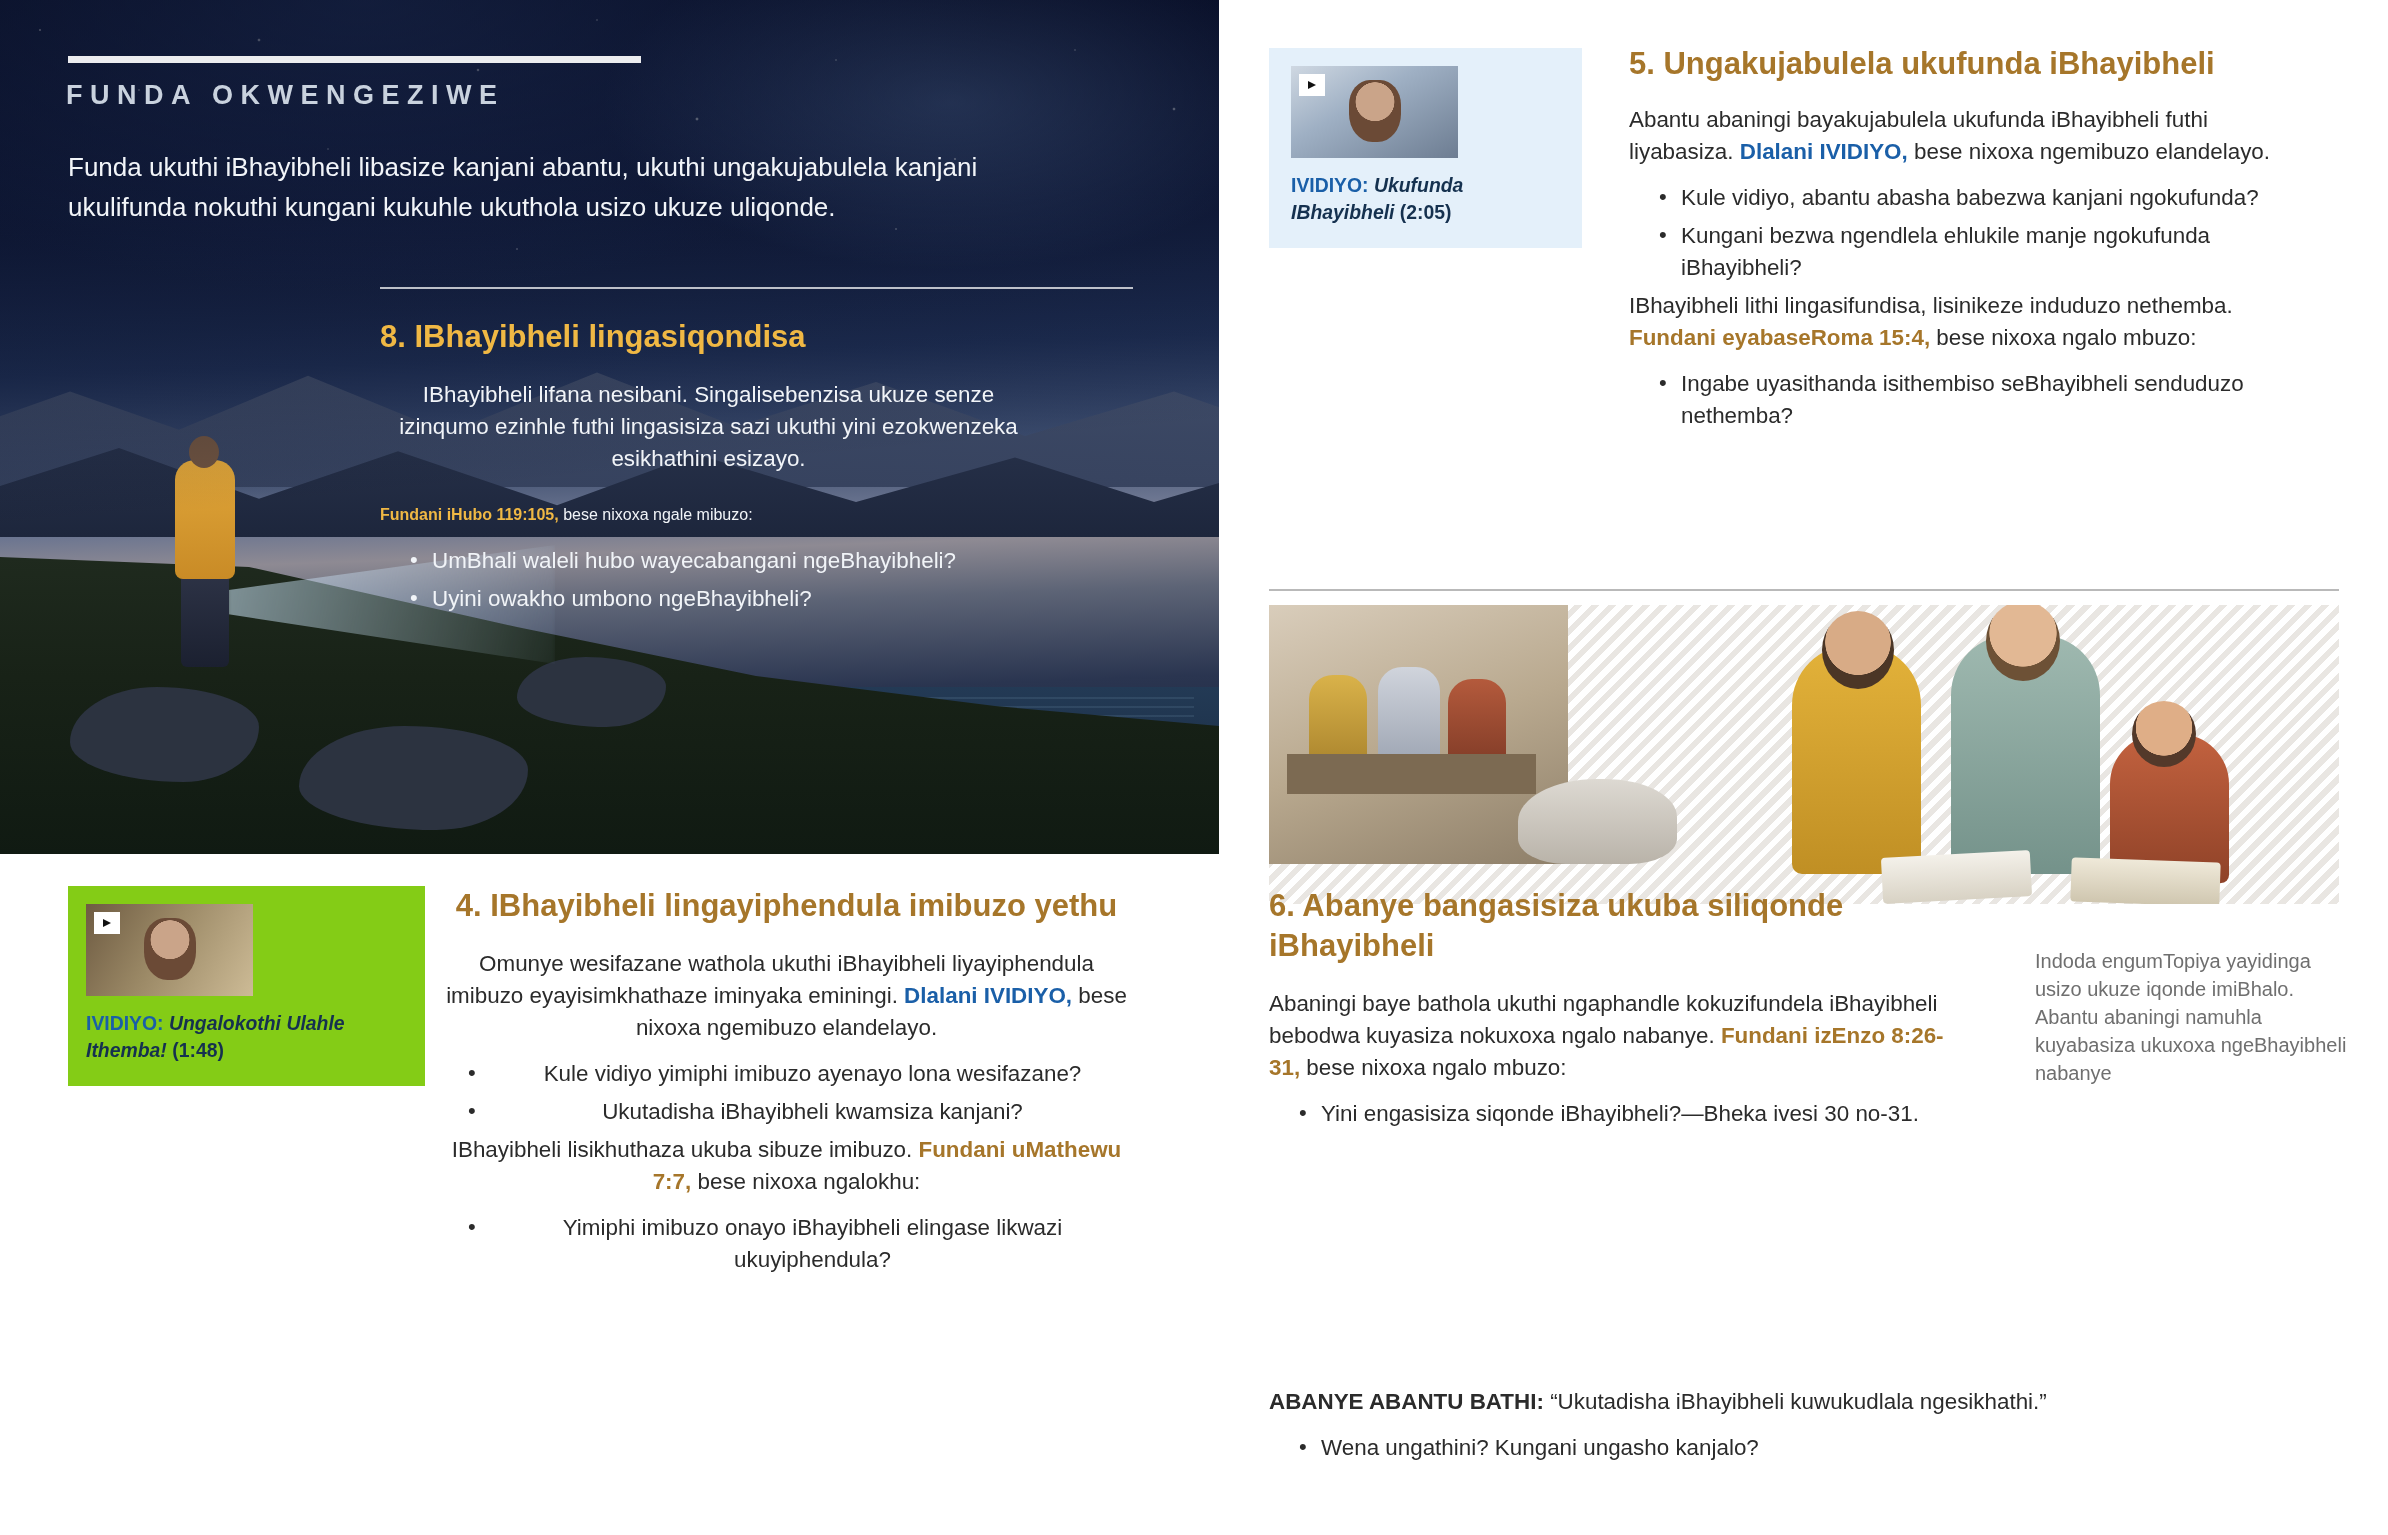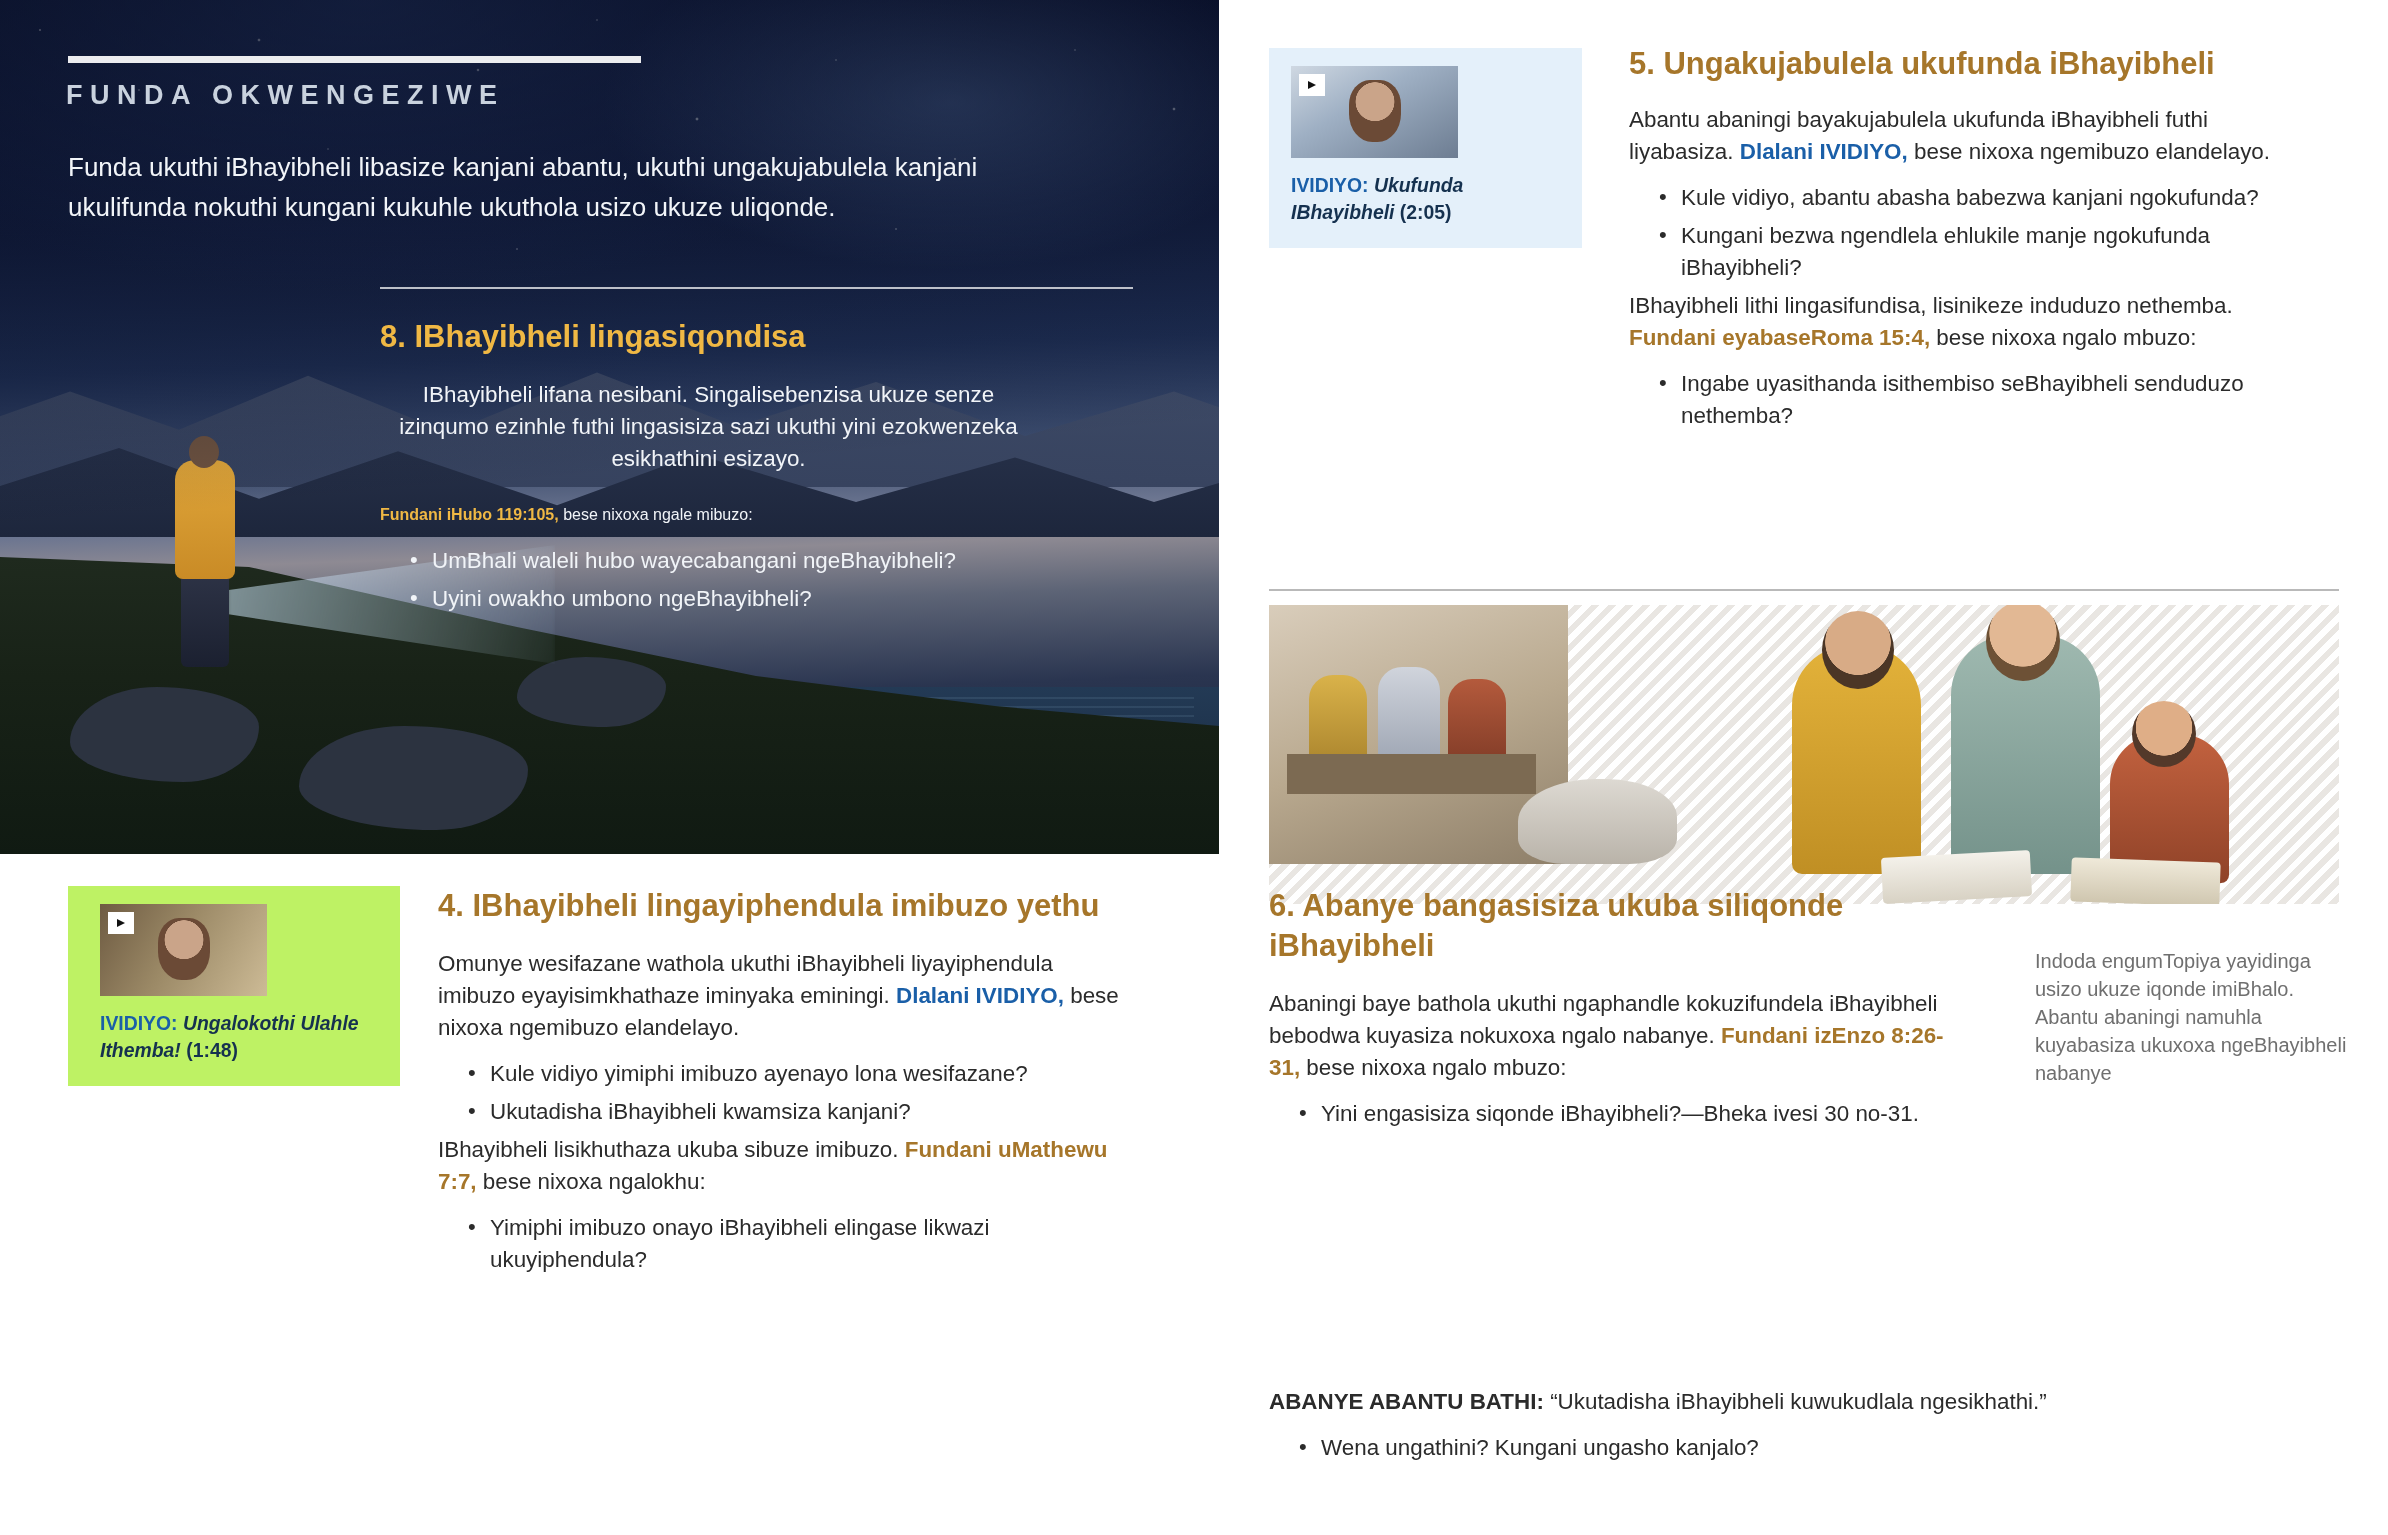--- a/index.html
+++ b/index.html
@@ -197,23 +197,23 @@
     position: absolute;
     left: 0; top: -1px;
     font-size: 22px;
   }
   .sec3 ul.q li { color: #f1f4f8; }
 
   
   .sec4-video {
     position: absolute;
     left: 68px; top: 886px;
-    width: 332px;
-    background: #bef264;
-    padding: 18px 22px 22px 32px;
+    width: 357px;
+    background: #84cc16;
+    padding: 18px 22px 22px 18px;
     box-sizing: border-box;
   }
   .thumb {
     position: relative;
     width: 167px; height: 92px;
     overflow: hidden;
     background: #8a7b63;
   }
   .thumb.t1 {
     background:
@@ -252,20 +252,21 @@
     font-style: italic;
     color: #15314f;
     font-weight: 700;
   }
   .vid-dur { color: #15314f; font-weight: 700; margin-top: 48px; }
 
   .sec4 {
     position: absolute;
     left: 438px; top: 886px;
     width: 697px;
+    text-align: center;
   }
   .sec-title {
     color: #a6762a;
     font-size: 31px;
     font-weight: 700;
     line-height: 40px;
     margin-bottom: 22px;
   }
   .sec-body {
     font-size: 22.4px;

